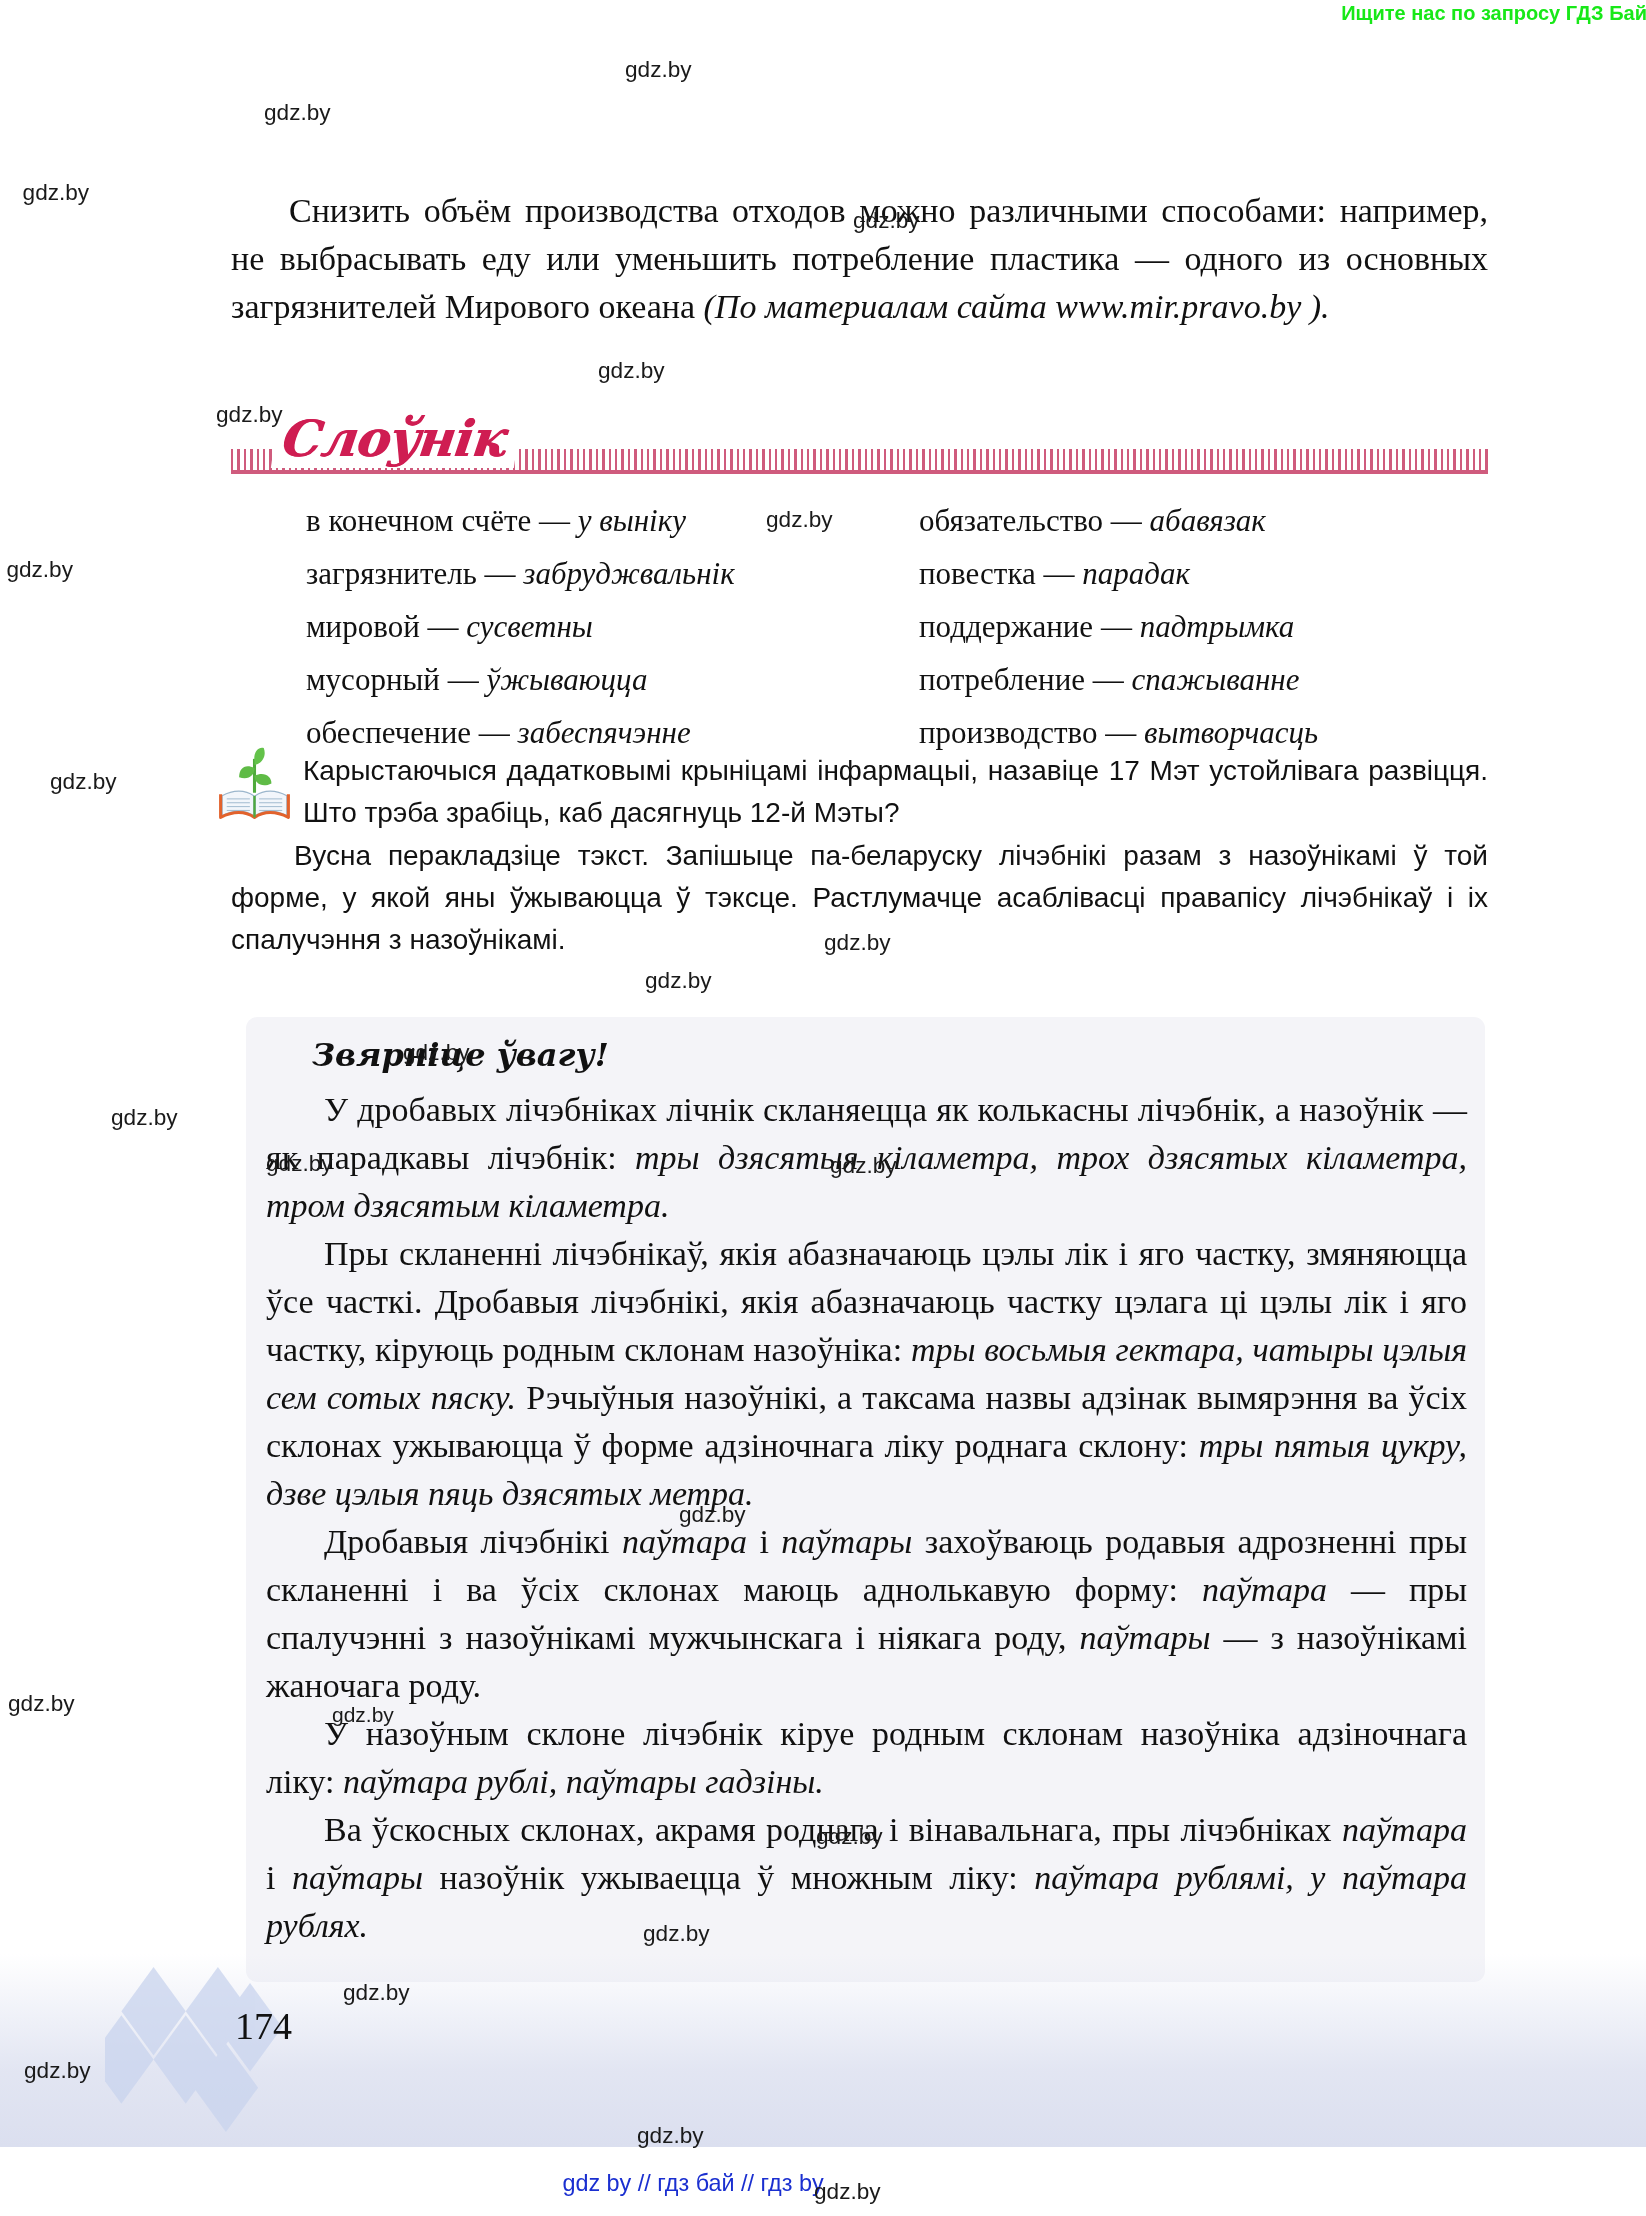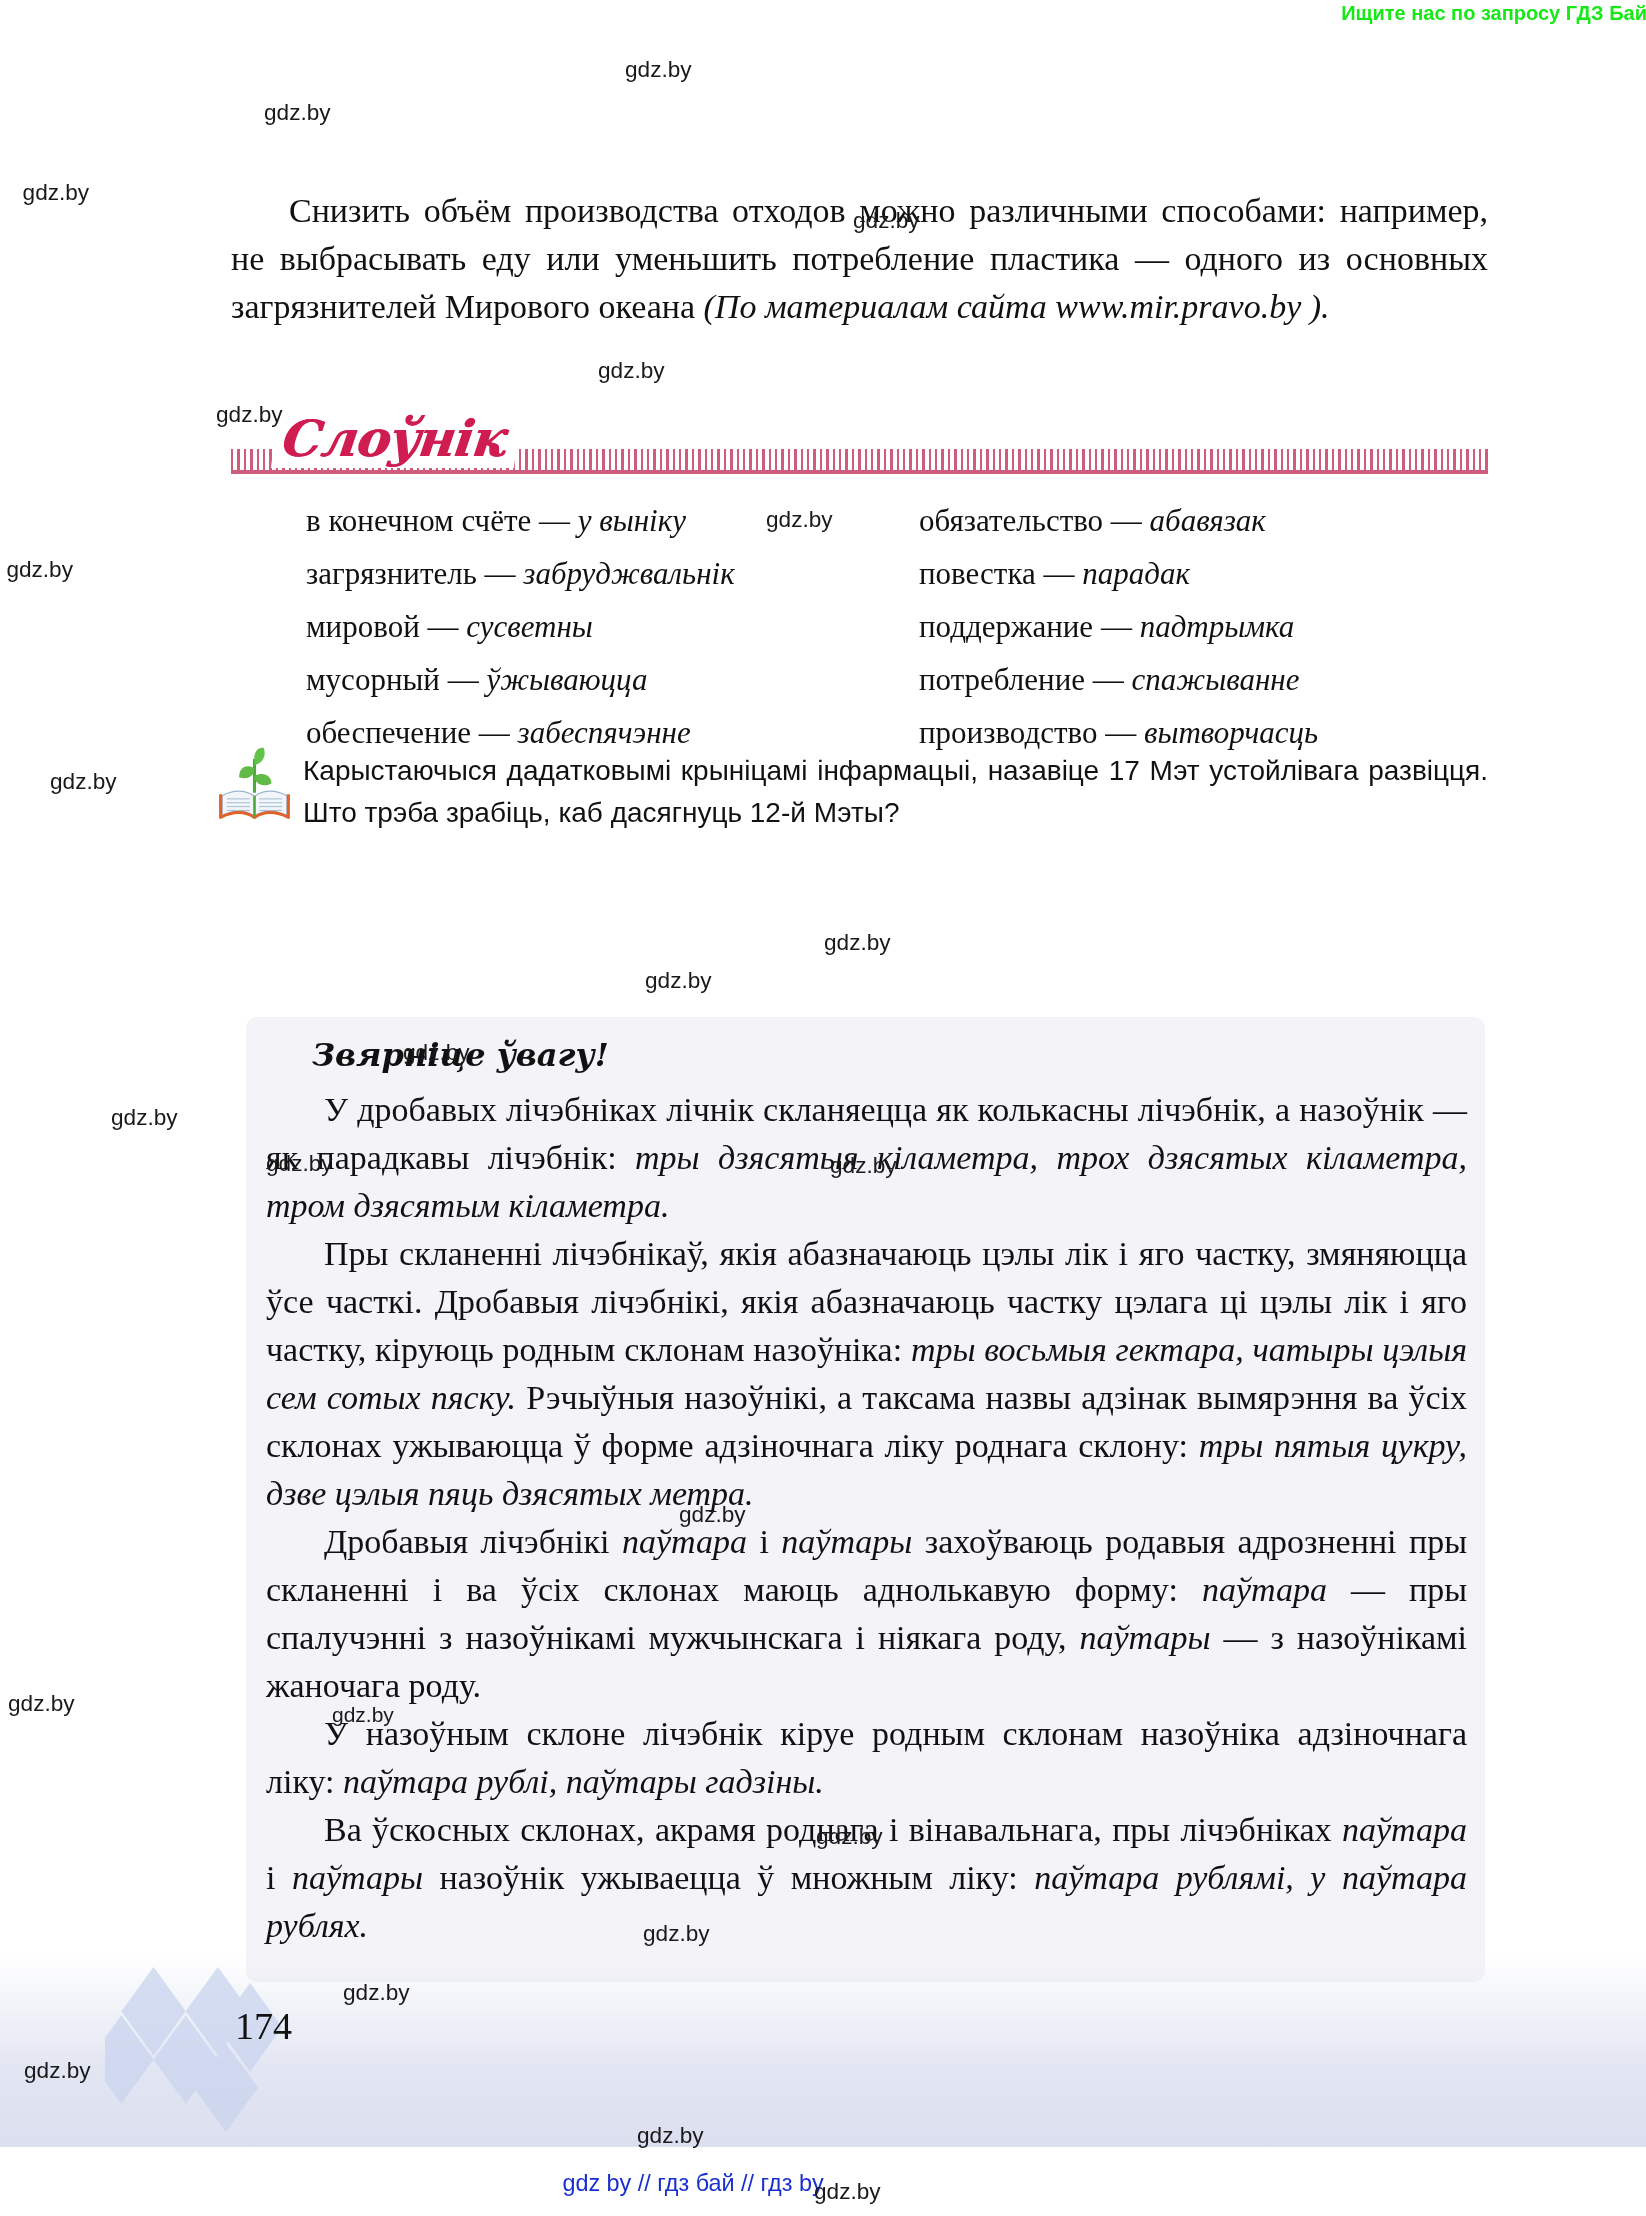--- a/index.html
+++ b/index.html
@@ -295,20 +295,23 @@
         <line x1="56" y1="80" x2="86" y2="80"></line>
           <line x1="56" y1="85" x2="86" y2="85"></line>
       </g>
 
       <path d="M6 64 L6 94 C22 86 38 86 50 94 C62 86 78 86 94 94 L94 64" fill="none" stroke="#e2622c" stroke-width="4" stroke-linejoin="round"></path>
       <line x1="50" y1="66" x2="50" y2="94" stroke="#4faa3c" stroke-width="3"></line>
     </svg>
   </div>
 
   <div class="task">Карыстаючыся дадатковымі крыніцамі інфармацыі, назавіце 17 Мэт устой­лівага развіцця. Што трэба зрабіць, каб дасягнуць 12-й Мэты?</div>
+  <div class="task2">
+    <span class="ind"></span><span>Вусна перакладзіце тэкст. Запішыце па-беларуску лічэбнікі разам з назоў­нікамі ў той форме, у якой яны ўжываюцца ў тэксце. Растлумачце асаблівасці правапісу лічэбнікаў і іх спалучэння з назоўнікамі.</span>
+  </div>
 
   <div class="note-box"></div>
   <div class="note-head">Звярніце ўвагу!</div>
 
   <div class="note-body">
     <p>
       <span class="ind"></span><span>У дробавых лічэбніках лічнік скланяецца як колькасны лічэбнік, а назоўнік — як парадкавы лічэбнік: </span><span class="it">тры дзясятыя кіламетра, трох дзясятых кіламетра, тром дзясятым кіламетра.</span>
     </p>
     <p>
       <span class="ind"></span><span>Пры скланенні лічэбнікаў, якія абазначаюць цэлы лік і яго част­ку, змяняюцца ўсе часткі. Дробавыя лічэбнікі, якія абазначаюць частку цэлага ці цэлы лік і яго частку, кіруюць родным склонам назоўніка: </span><span class="it">тры восьмыя гектара, чатыры цэлыя сем сотых пяску.</span><span> Рэчыўныя назоўнікі, а таксама назвы адзінак вымярэння ва ўсіх склонах ужываюцца ў форме адзіночнага ліку роднага склону: </span><span class="it">тры пятыя цукру, дзве цэлыя пяць дзясятых метра.</span>

